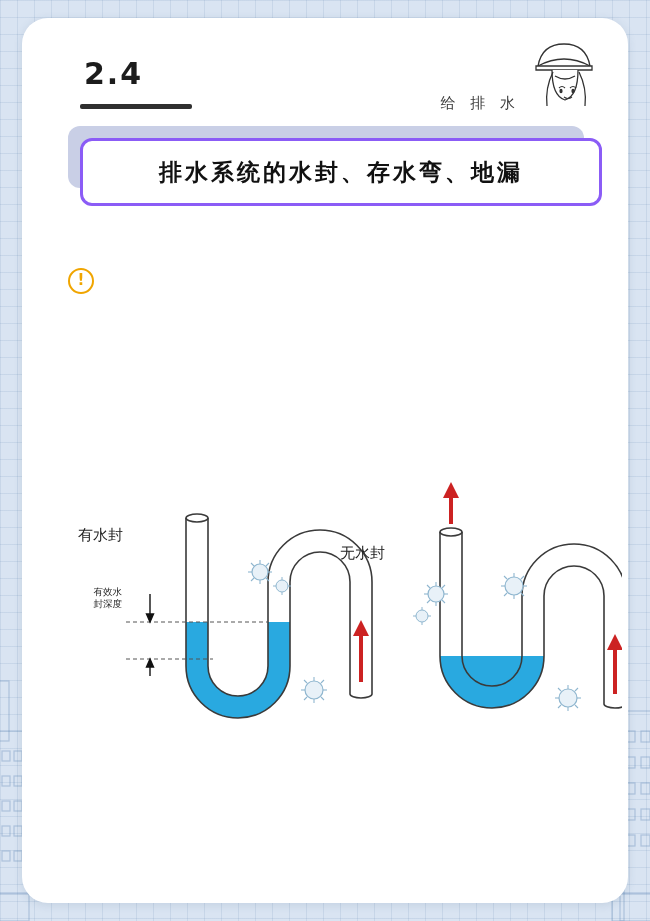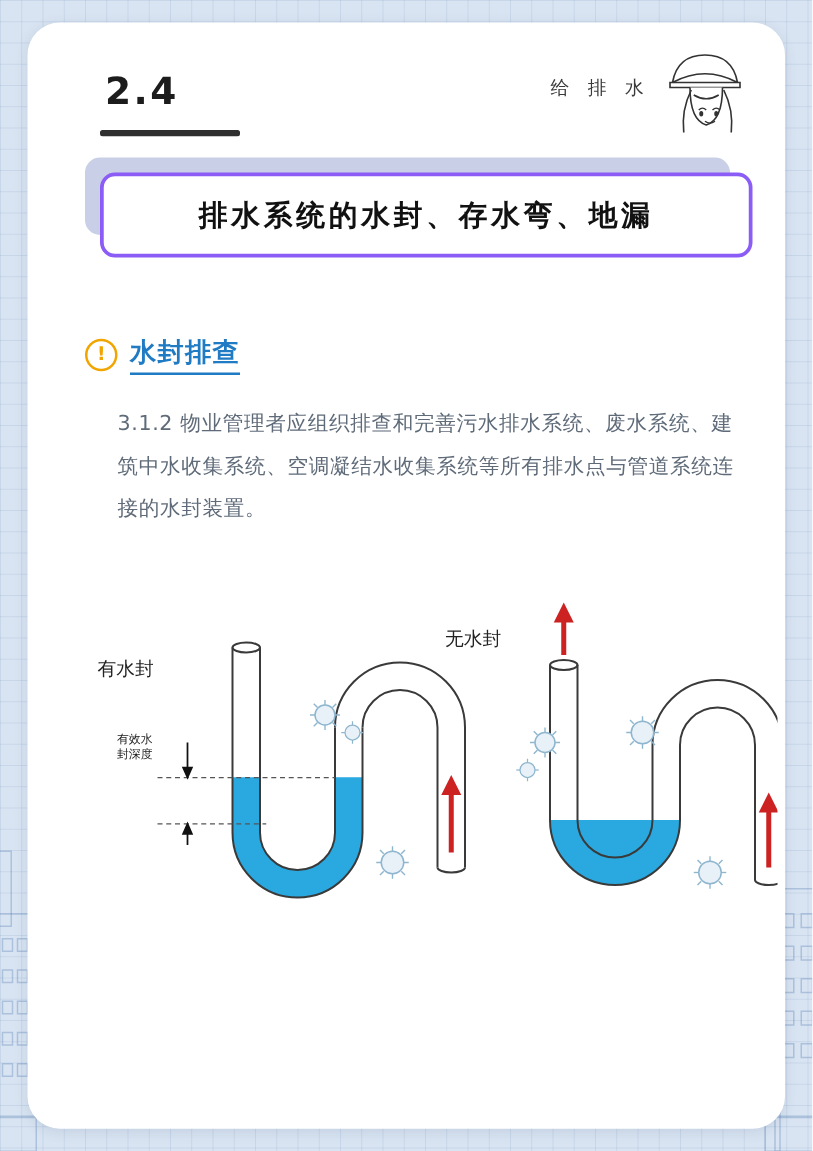--- a/index.html
+++ b/index.html
@@ -62,21 +62,21 @@
     left: 58px;
     top: 86px;
     width: 112px;
     height: 5px;
     background: #2f2f2f;
     border-radius: 2px;
   }
   .brand-label {
     position: absolute;
     right: 108px;
-    top: 43px;
+    top: 76px;
     font-size: 15px;
     letter-spacing: 5px;
     color: #3a3a3a;
     font-family: "DejaVu Sans", sans-serif;
   }
   .mascot {
     position: absolute;
     right: 22px;
     top: 14px;
     width: 84px;
@@ -236,24 +236,22 @@
       </g>
     </svg>
 
     <div class="title-bar"></div>
     <div class="title-box">
       <span class="title-text">排水系统的水封、存水弯、地漏</span>
     </div>
 
     <div class="sub-head">
       <span class="warn-icon">!</span>
-      <span class="sub-title">水封排查</span>
     </div>
 
-    <div class="body-text">3.1.2  物业管理者应组织排查和完善污水排水系统、废水系统、建筑中水收集系统、空调凝结水收集系统等所有排水点与管道系统连接的水封装置。</div>
 
     <div class="fig-caption" style="left:56px; top:508px;">有水封</div>
     <div class="depth-label" style="left:56px; top:568px; white-space:pre-line;">有效水
 封深度</div>
 
     <svg class="fig" style="left:96px; top:486px;" width="260" height="230" viewBox="0 0 260 230">
 
       <path d="M68 118 L68 162 a52 52 0 0 0 104 0 L172 118 L150 118 L150 162 a30 30 0 0 1 -60 0 L90 118 Z" fill="#29a9e0"></path>
       <path d="M68 118 L172 118 L172 108 L68 108 Z" fill="#29a9e0" opacity="0"></path>
 
@@ -321,21 +319,21 @@
               <line x1="9" y1="0" x2="13" y2="0"></line>
             <line x1="-7" y1="-7" x2="-10" y2="-10"></line>
               <line x1="7" y1="7" x2="10" y2="10"></line>
             <line x1="-7" y1="7" x2="-10" y2="10"></line>
               <line x1="7" y1="-7" x2="10" y2="-10"></line>
           </g>
         </g>
       </g>
     </svg>
 
-    <div class="fig-caption" style="left:318px; top:484px;margin-left:16px;">无水封</div>
+    <div class="fig-caption" style="left:318px; top:526px;">无水封</div>
 
     <svg class="fig" style="left:370px; top:462px;" width="230" height="256" viewBox="0 0 230 256">
 
       <path d="M48 176 a52 52 0 0 0 104 0 Z" fill="#29a9e0"></path>
       <g fill="none" stroke="#3a3a3a" stroke-width="1.6">
         <path d="M48 52 L48 176 a52 52 0 0 0 104 0 L152 116"></path>
         <path d="M70 52 L70 176 a30 30 0 0 0 60 0 L130 116"></path>
         <ellipse cx="59" cy="52" rx="11" ry="4"></ellipse>
         <path d="M152 116 a30 30 0 0 1 60 0 L212 224"></path>
         <path d="M130 116 a52 52 0 0 1 104 0 L234 224"></path>

